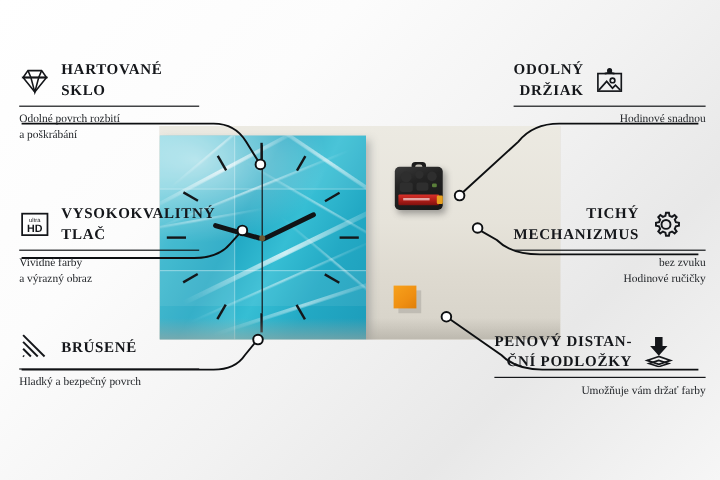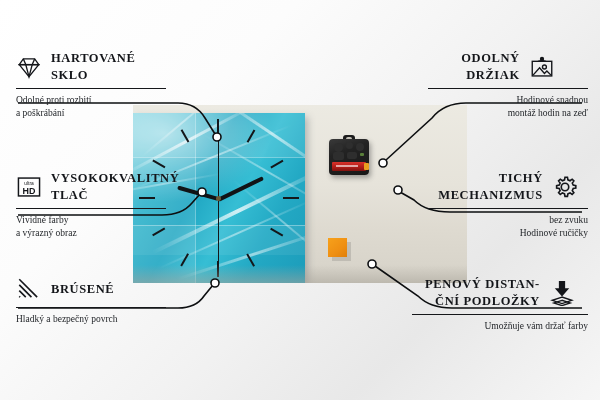--- a/index.html
+++ b/index.html
@@ -132,21 +132,21 @@
     height: 1px; background: #15171a; margin: 5px 0 5px 0;
   }
   .feature .desc {
     font-family: "Liberation Serif", serif;
     font-size: 9.5px;
     line-height: 1.42;
     color: #23262a;
   }
   .feature.left .head { justify-content: flex-start; }
   .feature.left .title, .feature.left .desc { text-align: left; }
-  .feature.right .head { justify-content: center; }
+  .feature.right .head { justify-content: flex-start; }
   .feature.right .title, .feature.right .desc { text-align: right; }
 
   .ficon { width: 26px; height: 26px; flex: 0 0 26px; display:block; }
 
   #f-glass  { left: 16px;  top: 50px;  width: 150px; }
   #f-print  { left: 16px;  top: 170px; width: 150px; }
   #f-edges  { left: 16px;  top: 276px; width: 150px; }
   #f-holder { right: 12px; top: 50px;  width: 160px; }
   #f-mech   { right: 12px; top: 170px; width: 160px; }
   #f-foam   { right: 12px; top: 276px; width: 176px; }
@@ -254,21 +254,21 @@
           <path d="M9 6 L12 13 L16 28 L20 13 L23 6"></path>
           <path d="M4 13 H28"></path>
         </svg>
       </span>
       <div>
         <div class="title">HARTOVANÉ</div>
         <div class="title">SKLO</div>
       </div>
     </div>
     <div class="rule"></div>
-    <div class="desc">Odolné proti rozbití</div>
+    <div class="desc">Odolné povrch rozbití</div>
     <div class="desc">a poškrábání</div>
   </div>
 
   <div class="feature left" id="f-print">
     <div class="head">
       <span class="ficon">
         <svg viewBox="0 0 32 32" width="26" height="26">
           <rect x="3" y="5" width="26" height="22" fill="none" stroke="#14161a" stroke-width="1.8"></rect>
           <text x="16" y="14" font-family="Liberation Sans, sans-serif" font-size="6" text-anchor="middle" fill="#14161a">ultra</text>
           <text x="16" y="24" font-family="Liberation Sans, sans-serif" font-size="11" font-weight="bold" text-anchor="middle" fill="#14161a">HD</text>
@@ -313,21 +313,20 @@
           <rect x="4" y="9" width="24" height="18"></rect>
           <circle cx="16" cy="6" r="1.8" fill="#14161a"></circle>
           <path d="M16 8 L11 9 M16 8 L21 9"></path>
           <circle cx="19" cy="16" r="2.4"></circle>
           <path d="M5 26 L13 17 L19 24 L22 21 L27 26"></path>
         </svg>
       </span>
     </div>
     <div class="rule"></div>
     <div class="desc">Hodinové snadnou</div>
-    <div class="desc">montáž hodin na zeď</div>
   </div>
 
   <div class="feature right" id="f-mech">
     <div class="head">
       <div>
         <div class="title">TICHÝ</div>
         <div class="title">MECHANIZMUS</div>
       </div>
       <span class="ficon">
         <svg viewBox="0 0 32 32" width="26" height="26" fill="none" stroke="#14161a" stroke-width="2">

